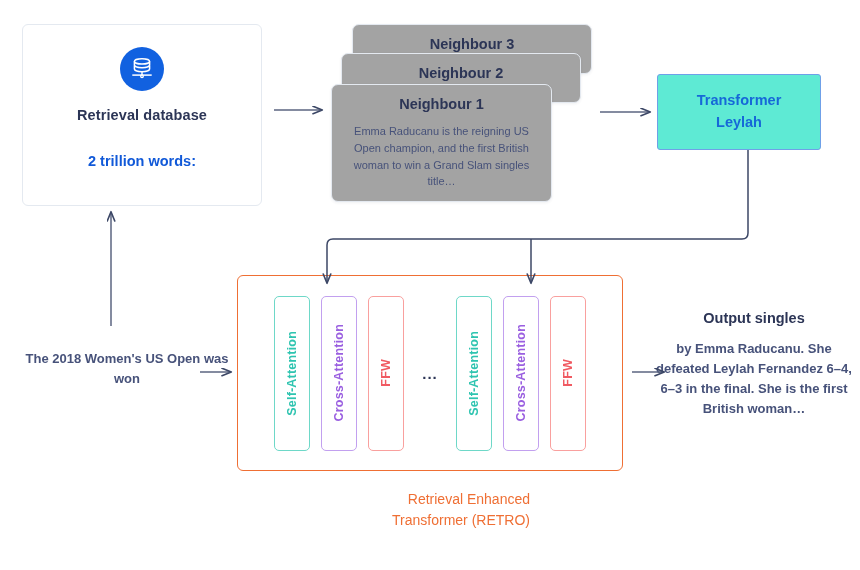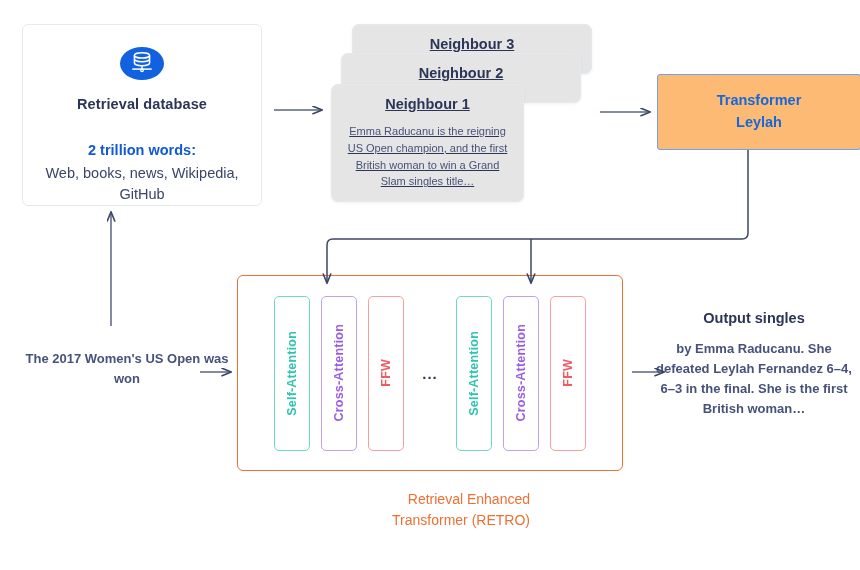--- a/index.html
+++ b/index.html
@@ -30,40 +30,39 @@
   .db-highlight{
     margin-top:30px;font-size:14.5px;font-weight:bold;color:#1159d8;
   }
   .db-sources{
     margin-top:5px;font-size:14.5px;color:#3a4566;line-height:1.45;
     text-align:center;max-width:210px;font-weight:400;
   }
 
   
   .neighbour-card{
-    background:#e5e5e5;border:1px solid #e4e9f0;border-radius:7px;
+    background:#a3a3a3;border:1px solid #e4e9f0;border-radius:7px;
     box-shadow:0 1px 3px rgba(40,55,90,.07);
-    text-decoration:underline;
   }
   #neighbour-card-3{left:352px;top:24px;width:240px;height:50px;}
   #neighbour-card-2{left:341px;top:53px;width:240px;height:50px;}
-  #neighbour-card-1{left:331px;top:84px;width:193px;height:118px;}
+  #neighbour-card-1{left:331px;top:84px;width:221px;height:118px;}
   .neighbour-title{
     text-align:center;font-size:14.5px;font-weight:bold;color:#2c3556;
     padding-top:11px;
   }
   .neighbour-body{
     font-size:11px;color:#47527a;line-height:1.53;text-align:center;
     padding:11px 14px 0 14px;font-weight:400;
   }
 
   
   #transformer-encoder-box{
-    left:657px;top:74px;width:204px;height:76px;
-    border:1.6px solid #6fa0e8;border-radius:3px;background:#fdba74;
+    left:657px;top:74px;width:164px;height:76px;
+    border:1.6px solid #6fa0e8;border-radius:3px;background:#5eead4;
     display:flex;flex-direction:column;align-items:center;justify-content:center;
   }
   .enc-line{font-size:14.5px;font-weight:bold;color:#1668d8;line-height:1.5;}
 
   
   #retro-box{
     left:237px;top:275px;width:386px;height:196px;
     border:1.6px solid #ef6f34;border-radius:6px;background:#fff;
   }
   #retro-blocks{
@@ -116,21 +115,20 @@
       <ellipse cx="13" cy="5.4" rx="7.6" ry="2.7" fill="none" stroke="#ffffff" stroke-width="1.5"></ellipse>
       <path d="M5.4 5.4 v3.6 c0 1.5 3.4 2.7 7.6 2.7 s7.6-1.2 7.6-2.7 V5.4" fill="none" stroke="#ffffff" stroke-width="1.5"></path>
       <path d="M5.4 9.4 v3.6 c0 1.5 3.4 2.7 7.6 2.7 s7.6-1.2 7.6-2.7 V9.4" fill="none" stroke="#ffffff" stroke-width="1.5"></path>
       <line x1="13" y1="15.8" x2="13" y2="19.2" stroke="#ffffff" stroke-width="1.4"></line>
       <circle cx="13" cy="20.2" r="1.3" fill="none" stroke="#ffffff" stroke-width="1.3"></circle>
       <line x1="3.3" y1="19.1" x2="22.7" y2="19.1" stroke="#ffffff" stroke-width="1.5"></line>
     </svg>
   </div>
   <div class="db-title">Retrieval database</div>
   <div class="db-highlight">2 trillion words:</div>
-  <div class="db-sources">Web, books, news, Wikipedia, GitHub</div>
 </div>
 
 <div class="abs neighbour-card" id="neighbour-card-3">
   <div class="neighbour-title">Neighbour 3</div>
 </div>
 <div class="abs neighbour-card" id="neighbour-card-2">
   <div class="neighbour-title">Neighbour 2</div>
 </div>
 <div class="abs neighbour-card" id="neighbour-card-1">
   <div class="neighbour-title">Neighbour 1</div>
@@ -161,21 +159,21 @@
       <span class="vlabel">Cross-Attention</span>
     </div>
     <div class="vblock b-ffw">
       <span class="vlabel">FFW</span>
     </div>
   </div>
 </div>
 <div class="abs" id="retro-caption">Retrieval Enhanced Transformer (RETRO)</div>
 
 <div class="abs" id="input-sequence-group">
-  <div class="seq-body">The 2017 Women's US Open was won</div>
+  <div class="seq-body">The 2018 Women's US Open was won</div>
 </div>
 
 <div class="abs" id="output-sequence-group">
   <div class="seq-title">Output singles</div>
   <div class="seq-body">by Emma Raducanu. She defeated Leylah Fernandez 6–4, 6–3 in the final. She is the first British woman…</div>
 </div>
 
 <svg class="abs" id="connectors" viewBox="0 0 860 570">
   <defs>
     <marker id="ah" markerWidth="8" markerHeight="8" refX="6.4" refY="3" orient="auto" markerUnits="strokeWidth">

